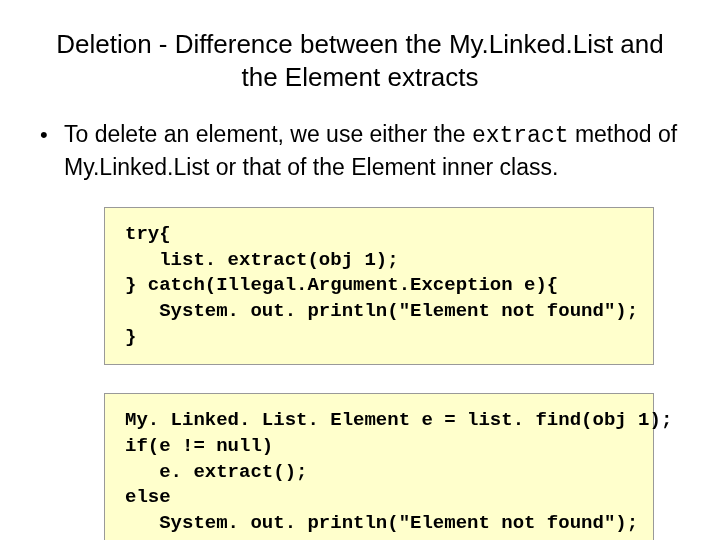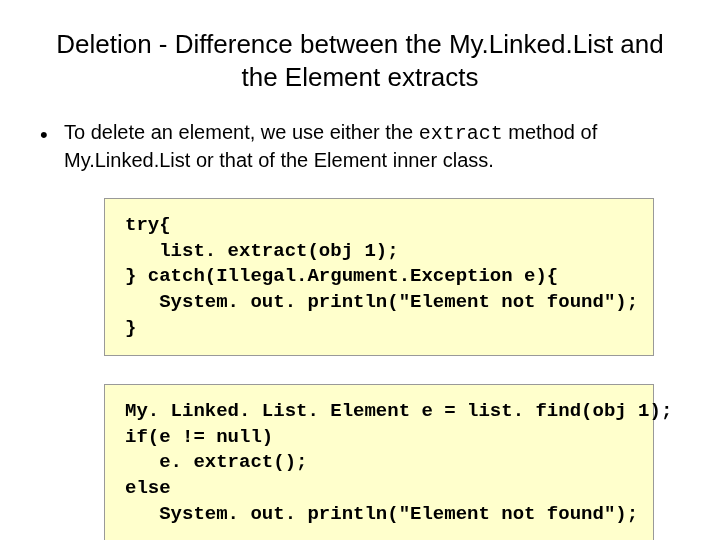--- a/index.html
+++ b/index.html
@@ -31,21 +31,21 @@
   }
   .bullet-dot {
     width: 10px;
     flex: 0 0 24px;
     font-size: 22px;
     line-height: 1.3;
     text-align: left;
     padding-top: 2px;
   }
   .bullet-text {
-    font-size: 20px;
+    font-size: 23px;
     line-height: 1.35;
   }
   .mono {
     font-family: "Courier New", Courier, monospace;
   }
   .codebox {
     background: #ffffcc;
     border: 1px solid #999;
     margin: 0 30px 28px 68px;
     padding: 14px 20px 14px 20px;

